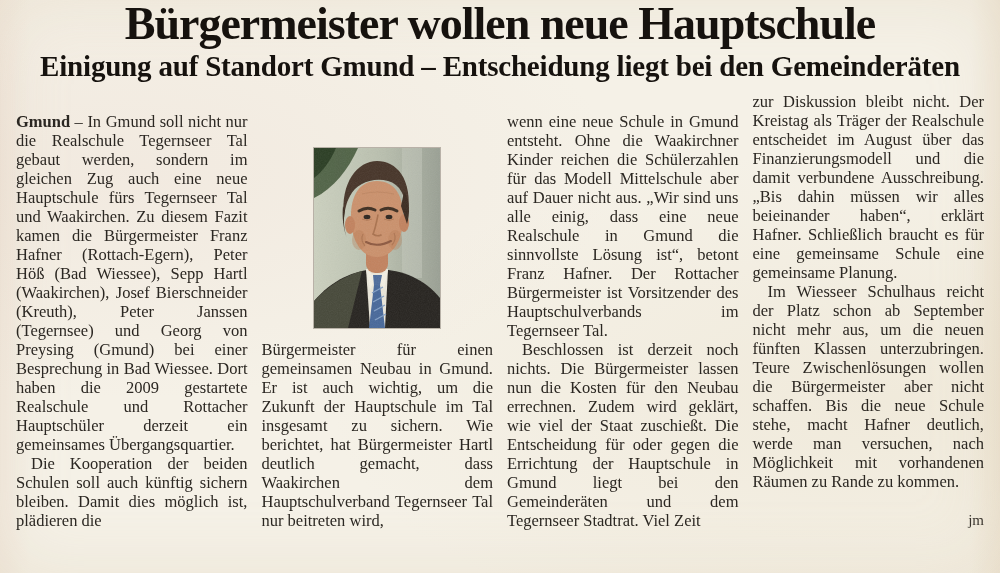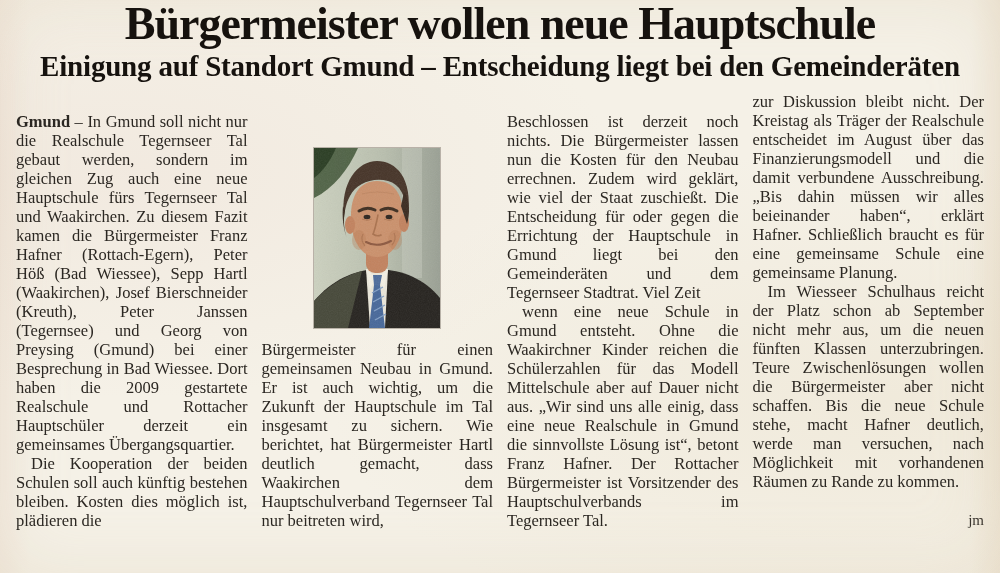--- a/index.html
+++ b/index.html
@@ -89,21 +89,21 @@
 
   <header class="masthead">
     <h1 class="headline">Bürgermeister wollen neue Hauptschule</h1>
     <h2 class="subheadline">Einigung auf Standort Gmund – Entscheidung liegt bei den Gemeinderäten</h2>
   </header>
 
   <div class="columns">
 
     <div class="col">
       <p><span class="lead-place">Gmund</span><span> – In Gmund soll nicht nur die Realschule Tegernseer Tal gebaut werden, sondern im gleichen Zug auch eine neue Hauptschule fürs Tegernseer Tal und Waakirchen. Zu diesem Fazit kamen die Bürgermeister Franz Hafner (Rottach-Egern), Peter Höß (Bad Wiessee), Sepp Hartl (Waakirchen), Josef Bierschneider (Kreuth), Peter Janssen (Tegernsee) und Georg von Preysing (Gmund) bei einer Besprechung in Bad Wiessee. Dort haben die 2009 gestartete Realschule und Rottacher Hauptschüler derzeit ein gemeinsames Übergangsquartier.</span></p>
-      <p>Die Kooperation der beiden Schulen soll auch künftig bestehen bleiben. Kosten dies möglich ist, plädieren die</p>
+      <p>Die Kooperation der beiden Schulen soll auch künftig sichern bleiben. Damit dies möglich ist, plädieren die</p>
     </div>
 
     <div class="col">
       <figure class="photo">
         <div class="photo-frame">
           <svg viewBox="0 0 126 180" preserveAspectRatio="xMidYMid slice">
             <defs>
               <linearGradient id="bgGrad" x1="0" y1="0" x2="1" y2="0">
                 <stop offset="0" stop-color="#ccd1bf"></stop>
                 <stop offset="0.55" stop-color="#b9bfae"></stop>
@@ -157,22 +157,22 @@
             <rect x="0" y="0" width="126" height="180" filter="url(#grain)" opacity="0.10"></rect>
           </svg>
         </div>
         <figcaption>
         </figcaption>
       </figure>
       <p>Bürgermeister für einen gemeinsamen Neubau in Gmund. Er ist auch wichtig, um die Zukunft der Hauptschule im Tal insgesamt zu sichern. Wie berichtet, hat Bürgermeister Hartl deutlich gemacht, dass Waakirchen dem Hauptschulverband Tegernseer Tal nur beitreten wird,</p>
     </div>
 
     <div class="col">
+      <p>wenn eine neue Schule in Gmund entsteht. Ohne die Waakirchner Kinder reichen die Schülerzahlen für das Modell Mittelschule aber auf Dauer nicht aus. „Wir sind uns alle einig, dass eine neue Realschule in Gmund die sinnvollste Lösung ist“, betont Franz Hafner. Der Rottacher Bürgermeister ist Vorsitzender des Hauptschulverbands im Tegernseer Tal.</p>
       <p>Beschlossen ist derzeit noch nichts. Die Bürgermeister lassen nun die Kosten für den Neubau errechnen. Zudem wird geklärt, wie viel der Staat zuschießt. Die Entscheidung für oder gegen die Errichtung der Hauptschule in Gmund liegt bei den Gemeinderäten und dem Tegernseer Stadtrat. Viel Zeit</p>
-      <p>wenn eine neue Schule in Gmund entsteht. Ohne die Waakirchner Kinder reichen die Schülerzahlen für das Modell Mittelschule aber auf Dauer nicht aus. „Wir sind uns alle einig, dass eine neue Realschule in Gmund die sinnvollste Lösung ist“, betont Franz Hafner. Der Rottacher Bürgermeister ist Vorsitzender des Hauptschulverbands im Tegernseer Tal.</p>
     </div>
 
     <div class="col">
       <p>zur Diskussion bleibt nicht. Der Kreistag als Träger der Realschule entscheidet im August über das Finanzierungsmodell und die damit verbundene Ausschreibung. „Bis dahin müssen wir alles beieinander haben“, erklärt Hafner. Schließlich braucht es für eine gemeinsame Schule eine gemeinsame Planung.</p>
       <p><span>Im Wiesseer Schulhaus reicht der Platz schon ab September nicht mehr aus, um die neuen fünften Klassen unterzubringen. Teure Zwischenlösungen wollen die Bürgermeister aber nicht schaffen. Bis die neue Schule stehe, macht Hafner deutlich, werde man versuchen, nach Möglichkeit mit vorhandenen Räumen zu Rande zu kommen.</span><span class="initials">jm</span></p>
     </div>
 
   </div>
 </div>
 

